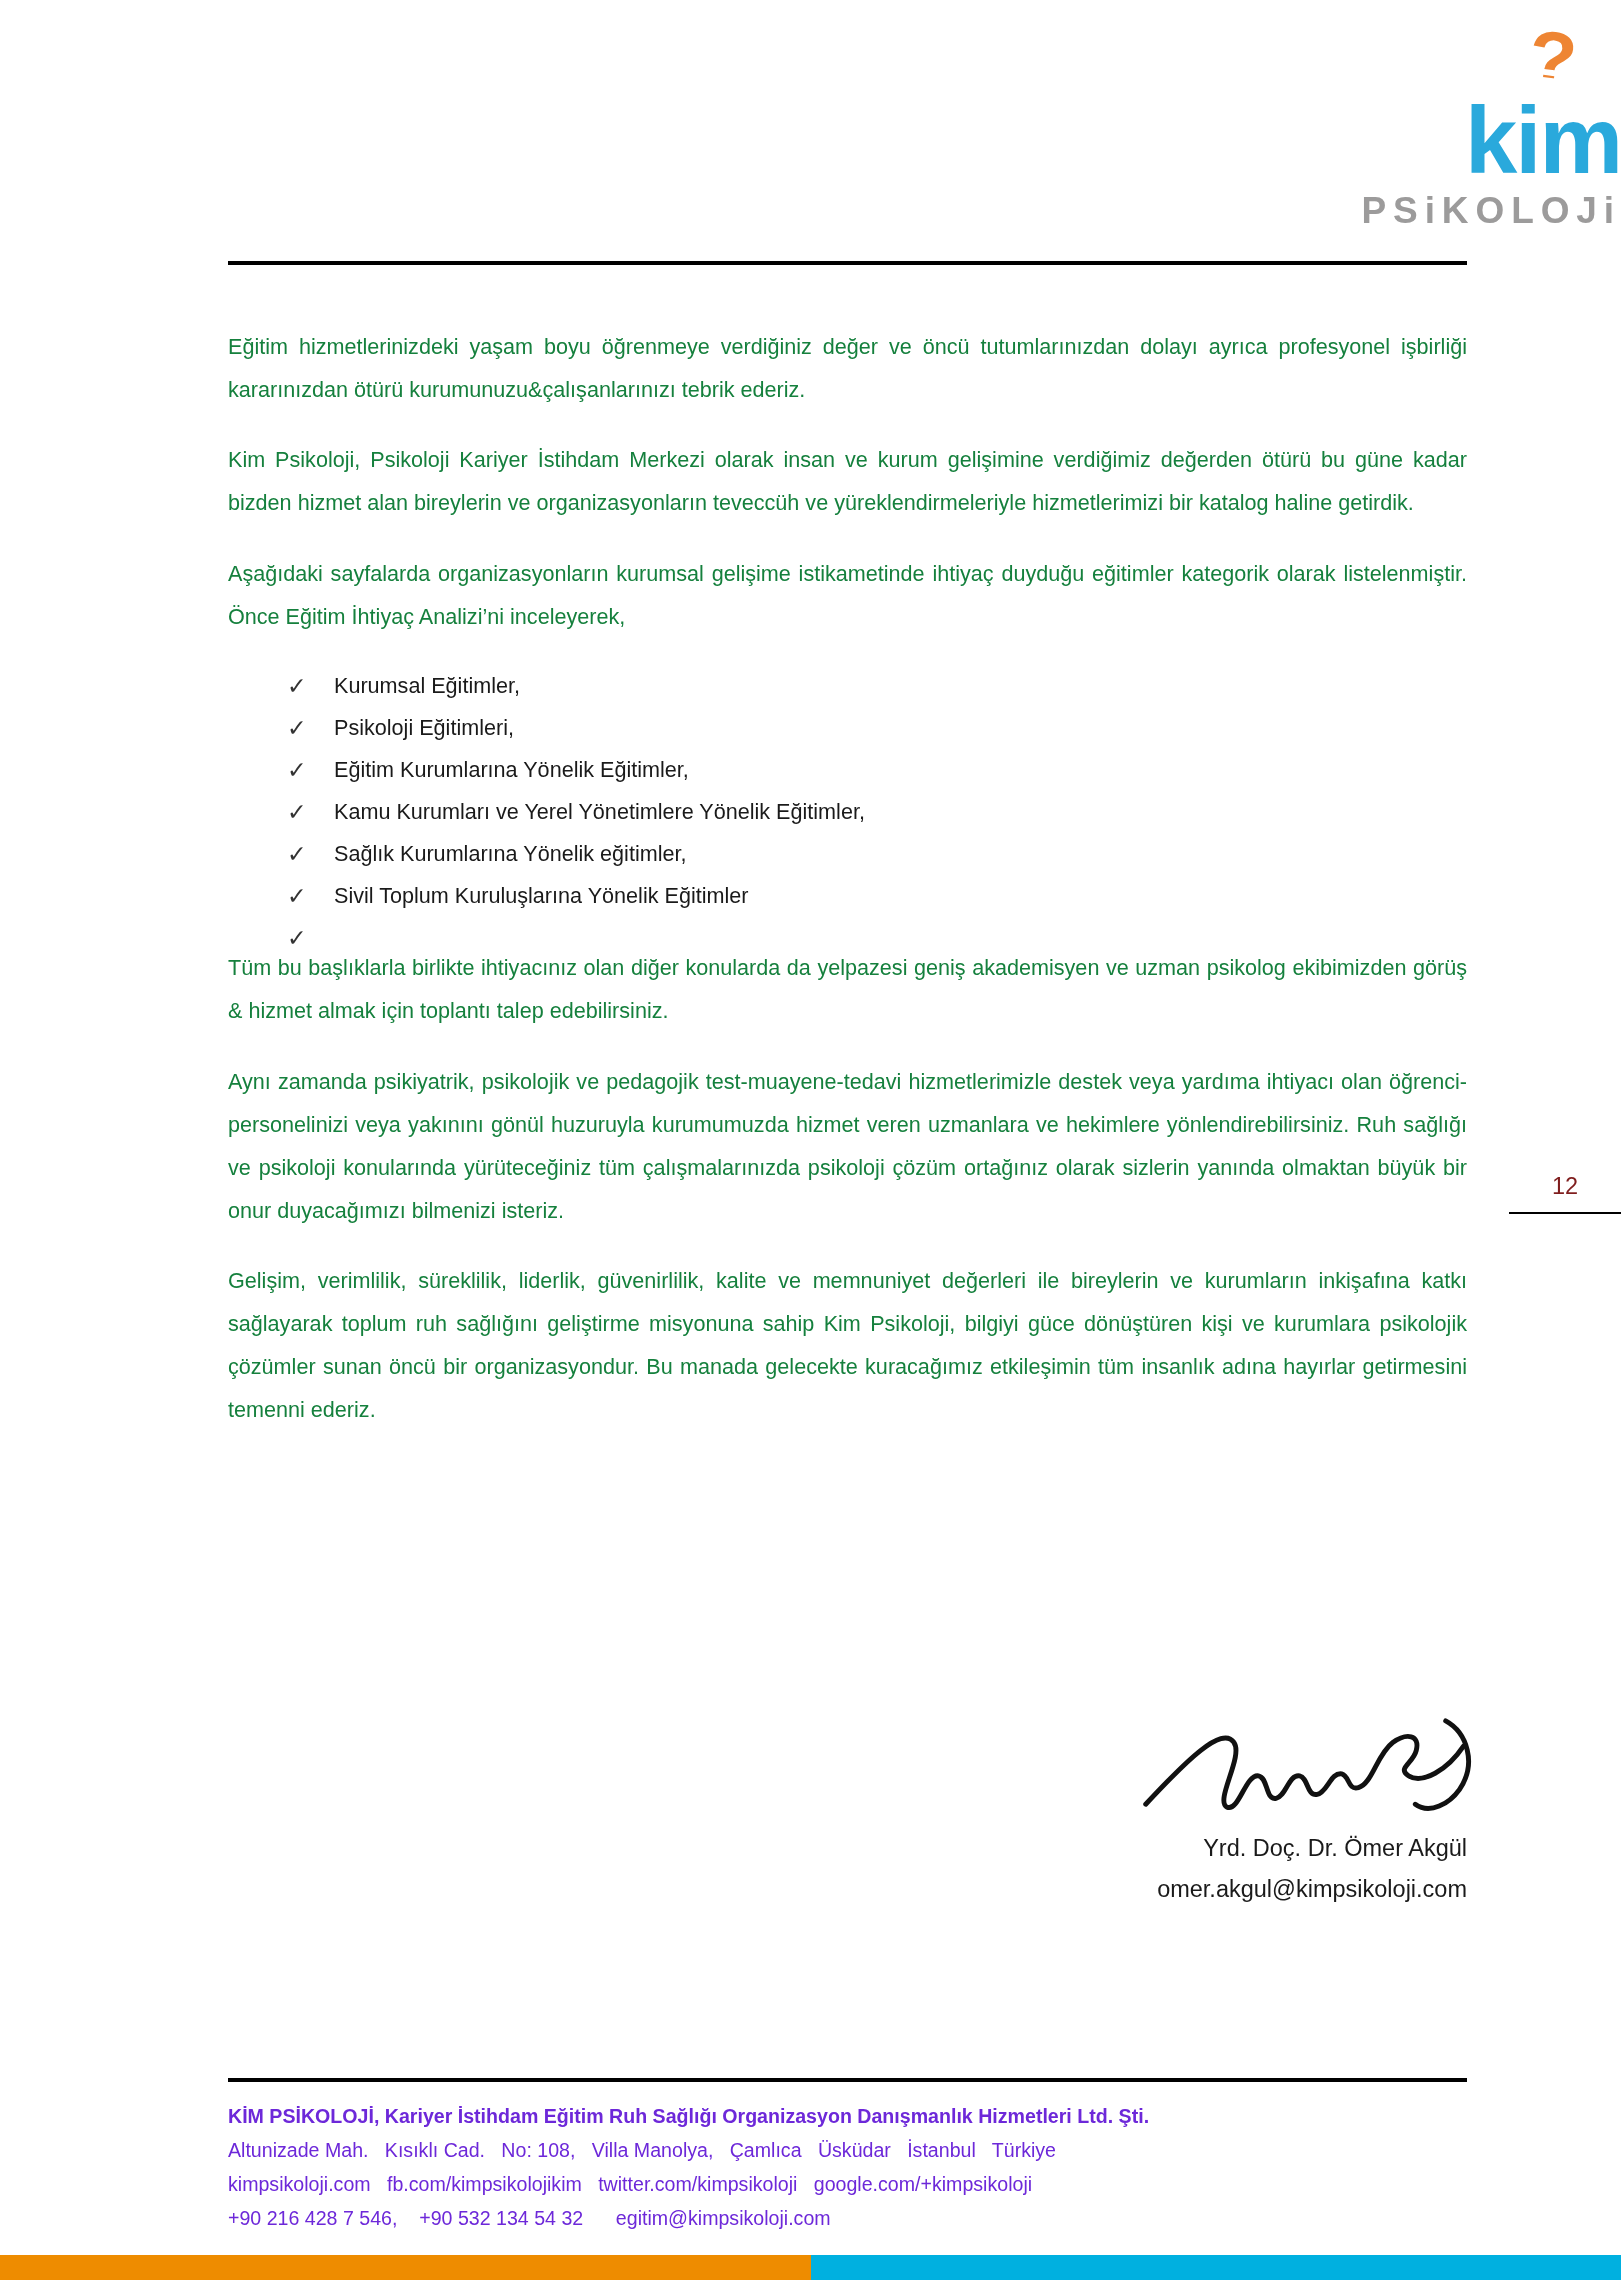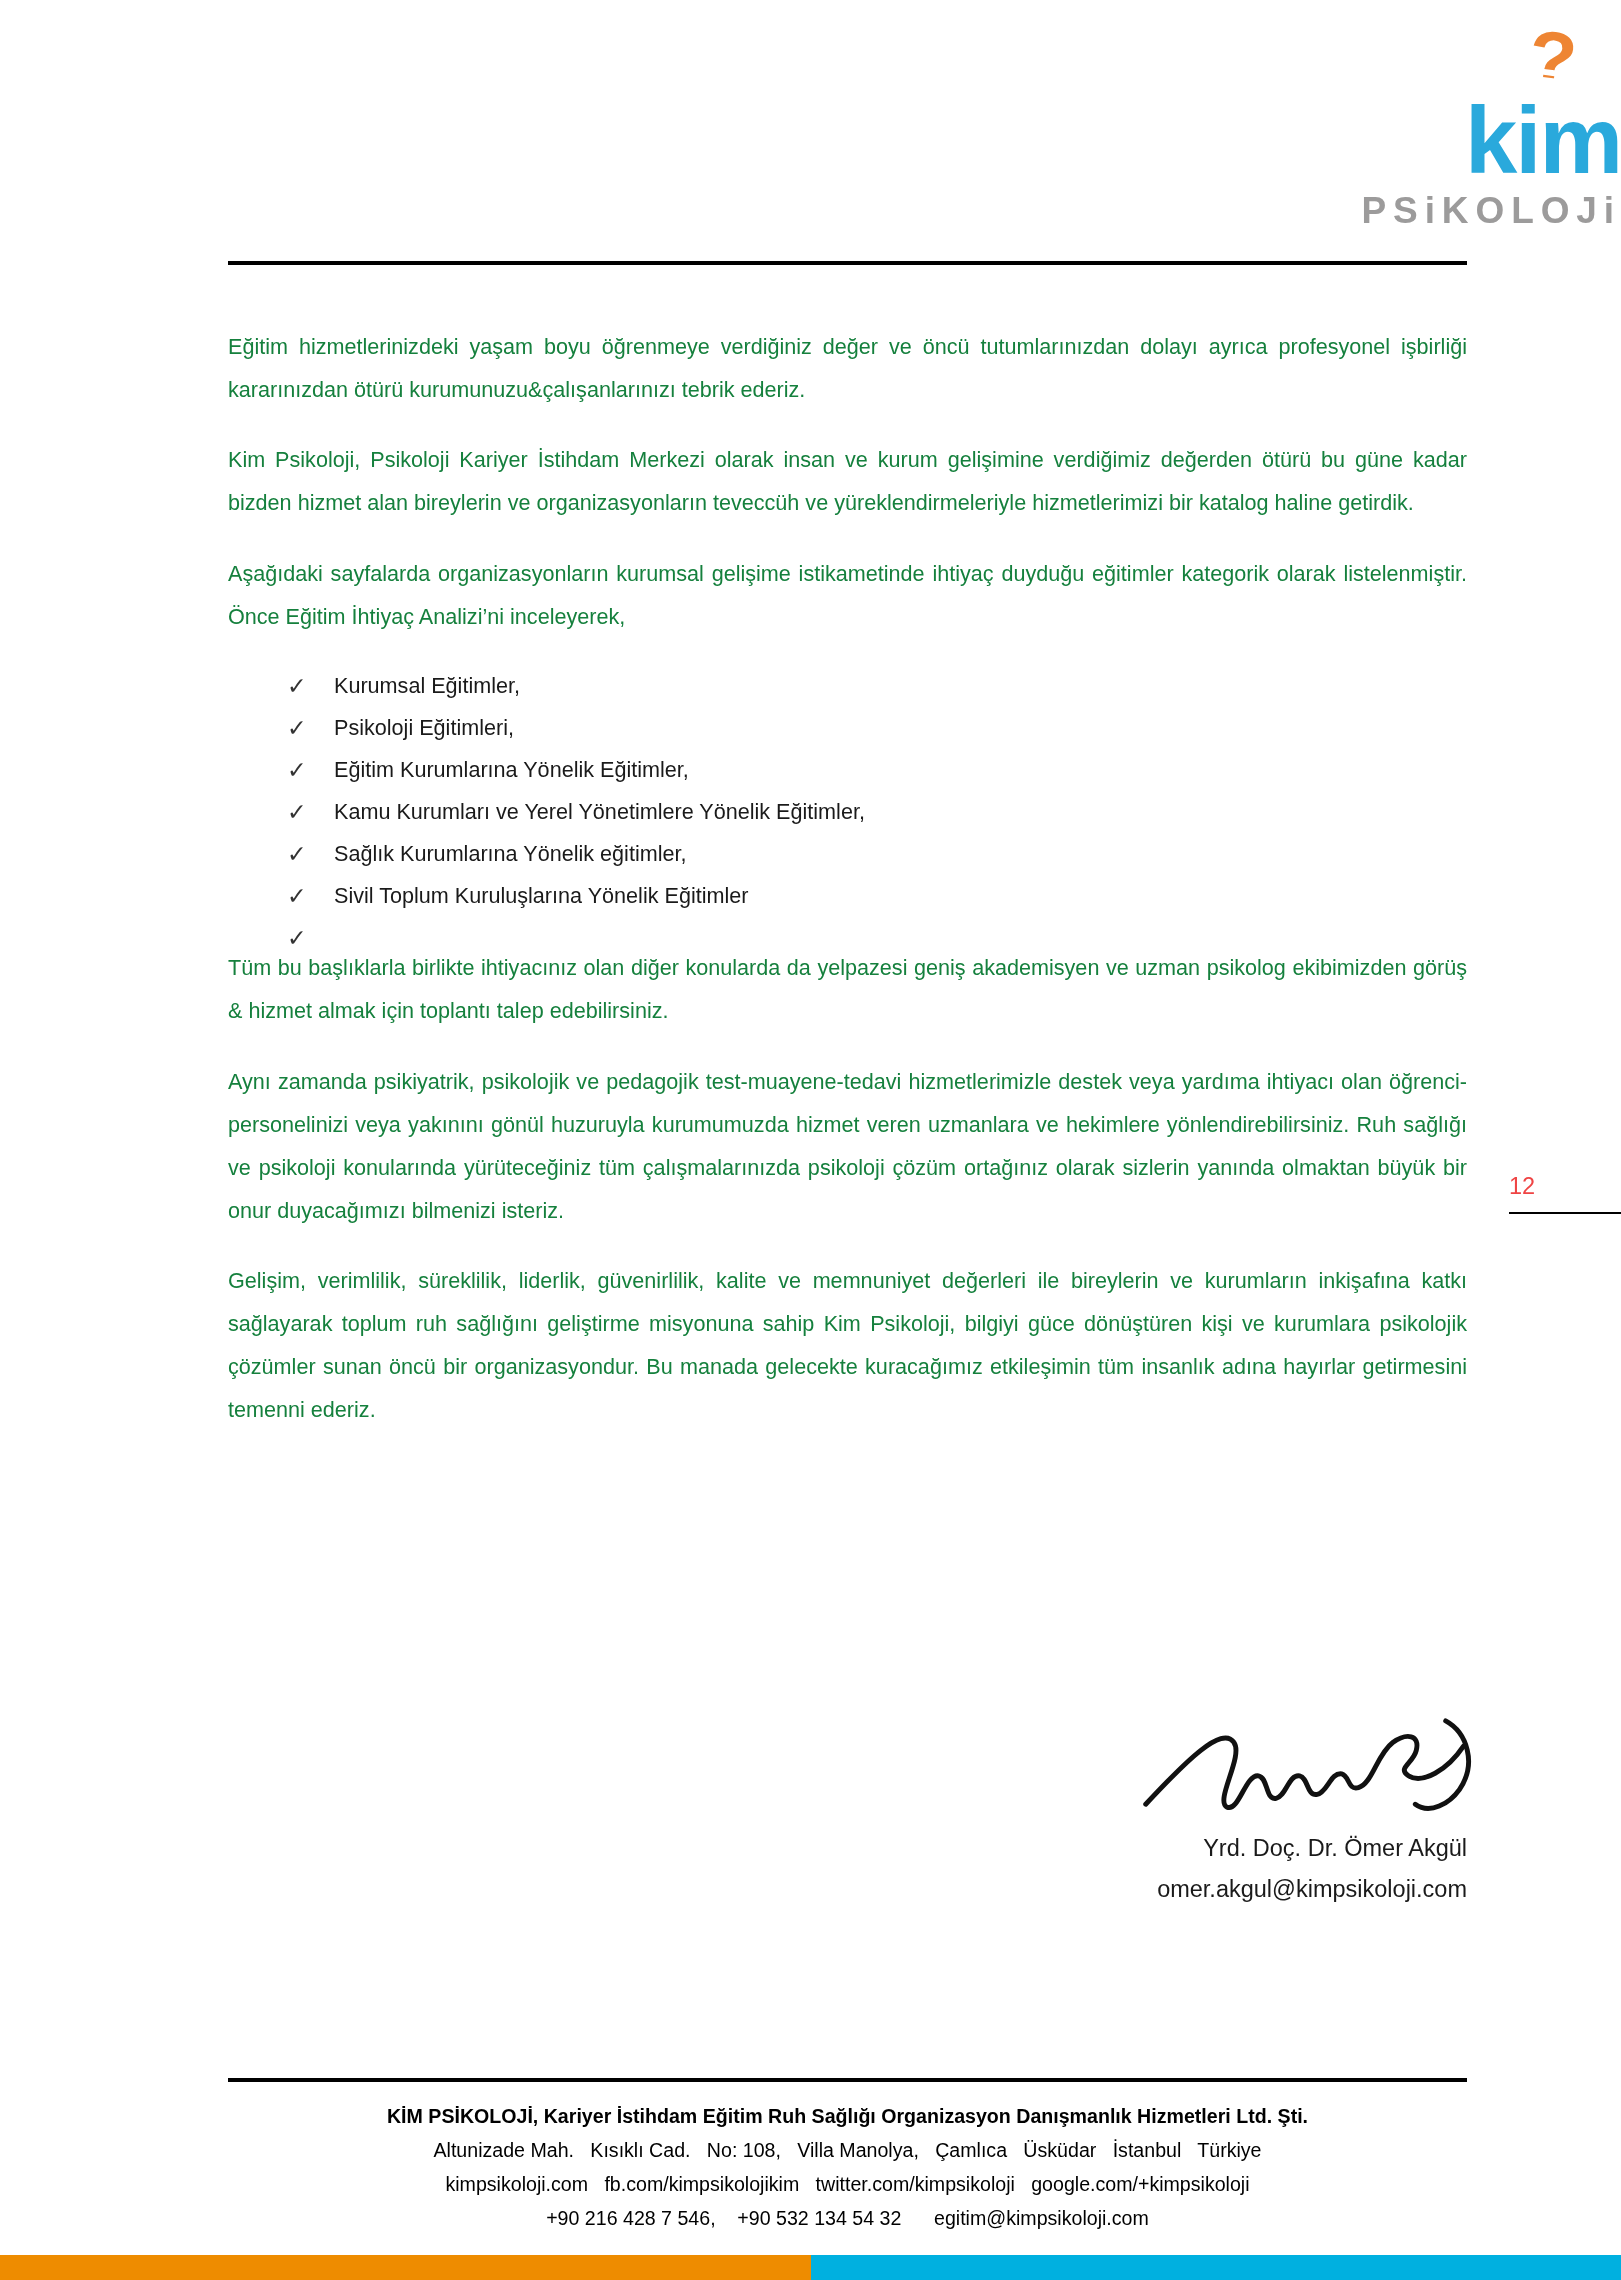--- a/index.html
+++ b/index.html
@@ -22,29 +22,29 @@
   .rule-bottom{top:2078px;}
   
   .content{position:absolute;left:228px;top:325px;width:1239px;}
   h1.title{margin:0 0 45px 0;font-size:28px;line-height:37px;font-weight:bold;color:#000;letter-spacing:-0.5px;}
   .para{margin:0 0 27.4px 0;font-size:21.6px;line-height:43px;text-align:justify;color:#15803d;}
   .check-list{list-style:none;margin:0 0 29px 0;padding:0;}
   .check-item{position:relative;padding-left:106px;font-size:21.6px;line-height:42px;color:#1a1a1a;}
   .check{position:absolute;left:59px;top:0;font-size:23.5px;color:#333;}
   
   .pagenum{position:absolute;left:1509px;top:1166px;width:112px;height:46px;
-    font-size:23.5px;line-height:41px;color:#ef4444;border-bottom:2.9px solid #000;}
+    text-align:center;font-size:23.5px;line-height:41px;color:#7f1d1d;border-bottom:2.9px solid #000;}
   
   .sig-svg{position:absolute;left:1132px;top:1707px;}
   .sig-name{position:absolute;left:228px;top:1831px;width:1239px;text-align:right;
     font-size:23.5px;line-height:35px;color:#1a1a1a;}
   .sig-email{position:absolute;left:228px;top:1872px;width:1239px;text-align:right;
     font-size:23.5px;line-height:35px;color:#1a1a1a;}
   
-  .footer{position:absolute;left:228px;top:2099px;width:1239px;text-align:center;color:#000000;}
+  .footer{position:absolute;left:228px;top:2099px;width:1239px;text-align:left;color:#6d28d9;}
   .footer div{font-size:19.6px;line-height:34px;white-space:pre-wrap;}
   .footer .f-bold{font-weight:bold;}
   
   .bottom-bar{position:absolute;left:0;top:2255px;width:1621px;height:25.5px;display:flex;}
   .bar-orange{width:811px;height:25.5px;}
   .bar-blue{width:811px;height:25.5px;}
 </style>
 </head>
 <body>
 

